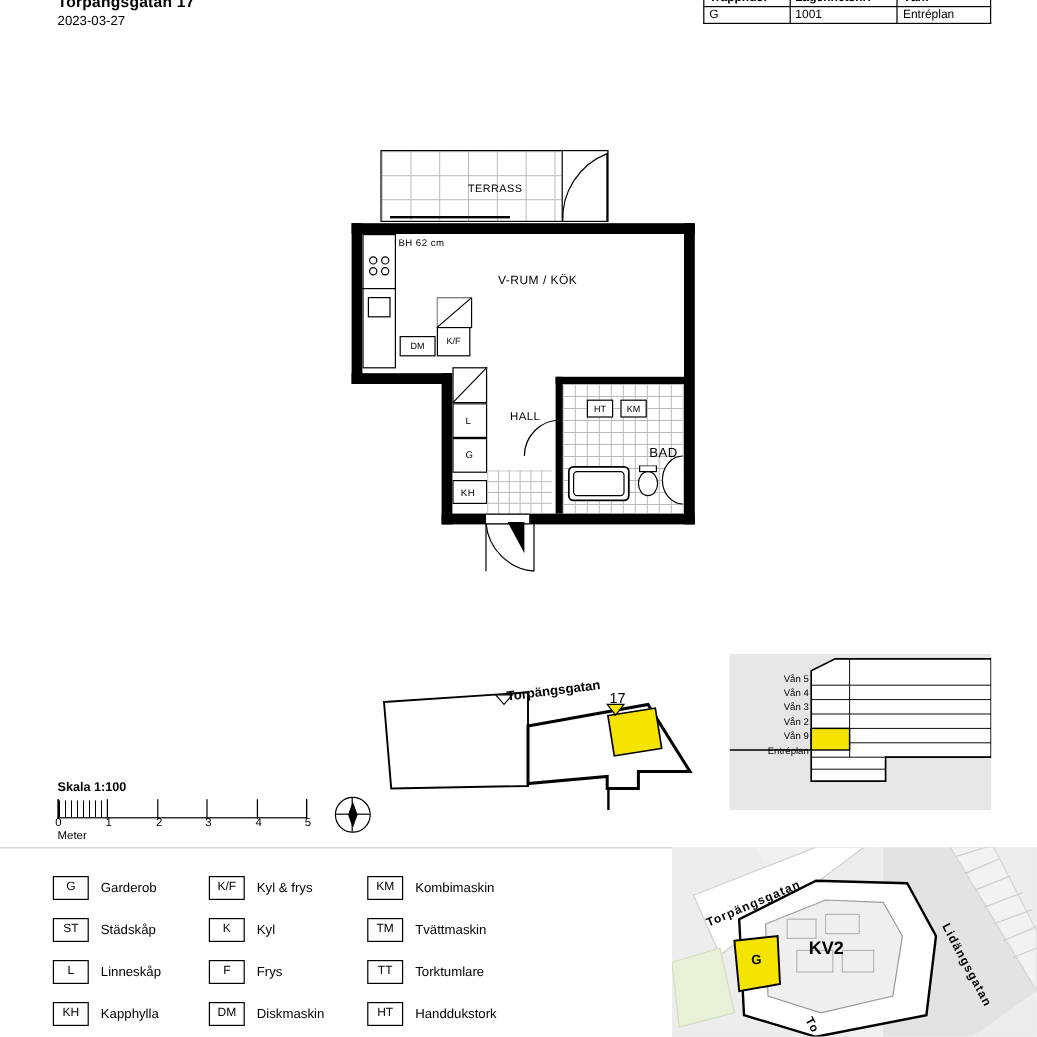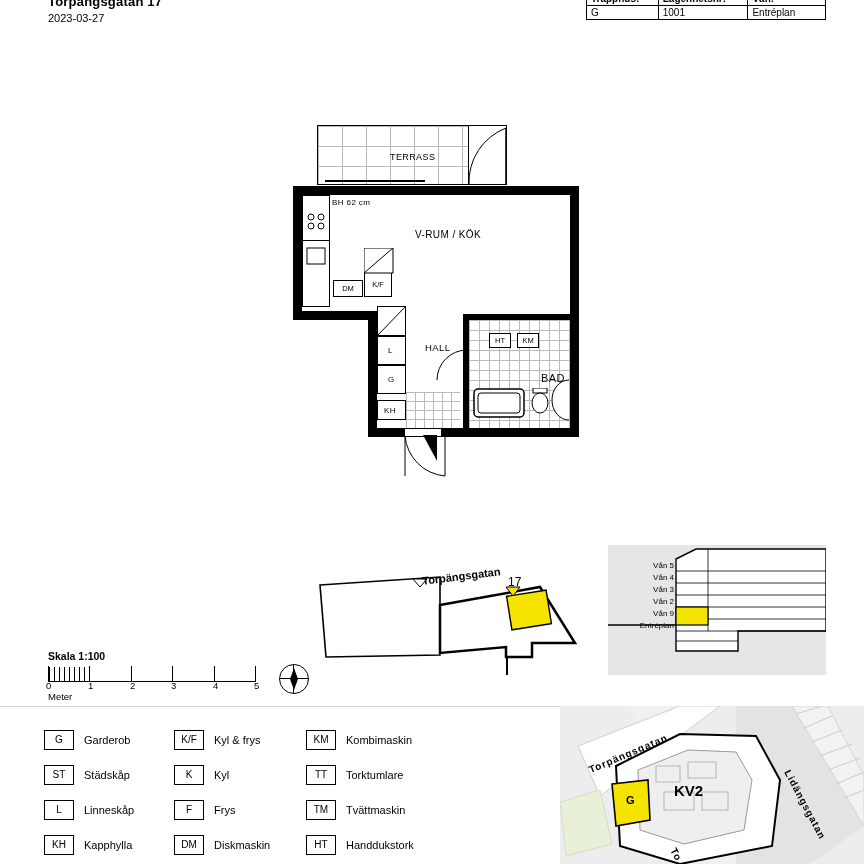--- a/index.html
+++ b/index.html
@@ -350,26 +350,26 @@
       <div class="legend-text">Diskmaskin</div>
     </div>
   </div>
 
   <div class="legend-col" style="left:262px;">
     <div class="legend-item">
       <div class="legend-code">KM</div>
       <div class="legend-text">Kombimaskin</div>
     </div>
     <div class="legend-item">
+      <div class="legend-code">TM</div>
+      <div class="legend-text">Tvättmaskin</div>
+    </div>
+    <div class="legend-item">
       <div class="legend-code">TT</div>
       <div class="legend-text">Torktumlare</div>
-    </div>
-    <div class="legend-item">
-      <div class="legend-code">TM</div>
-      <div class="legend-text">Tvättmaskin</div>
     </div>
     <div class="legend-item">
       <div class="legend-code">HT</div>
       <div class="legend-text">Handdukstork</div>
     </div>
   </div>
 </div>
 
 <div class="map">
   <svg style="position:absolute;left:0;top:0;width:304px;height:158px;">

